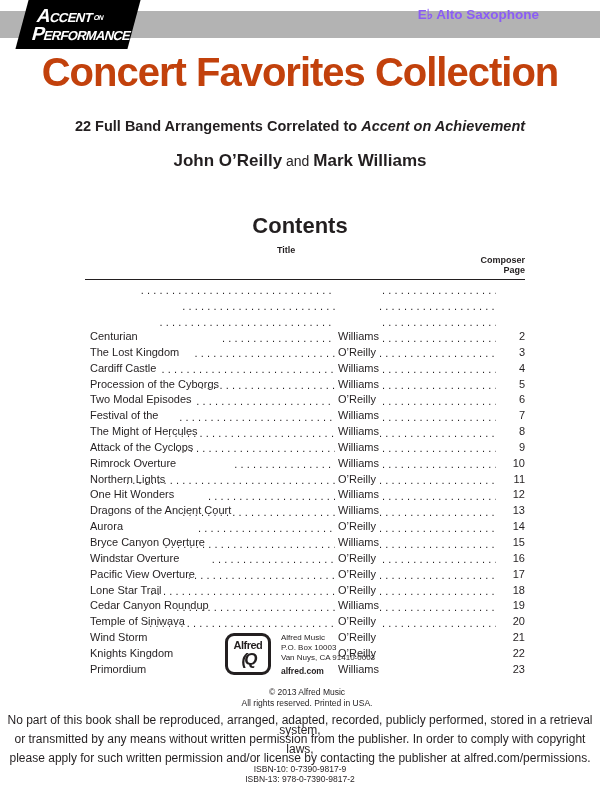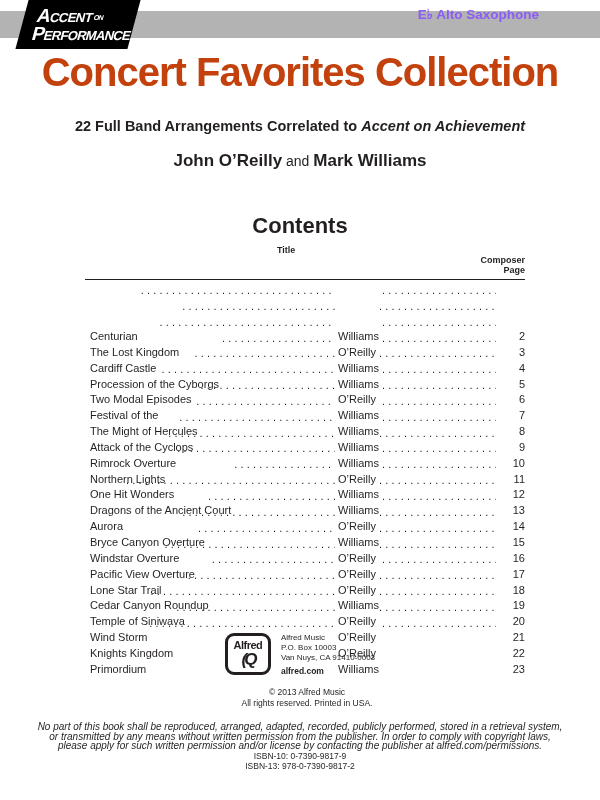--- a/index.html
+++ b/index.html
@@ -105,21 +105,21 @@
     width:40px;height:36px;
     border:3px solid #231f20;border-radius:9px;
     display:flex;flex-direction:column;align-items:center;justify-content:center;
     flex:none;
   }
   .alfred-name{font-size:11px;font-weight:bold;line-height:11px;letter-spacing:-0.5px;}
   .alfred-mark{font-size:17px;font-weight:bold;line-height:17px;letter-spacing:-3px;font-style:italic;}
   .address{font-size:8px;line-height:10px;}
   .website{font-weight:bold;margin-top:3px;font-size:8.5px;}
   .copyright{margin-top:11px;font-size:8.5px;line-height:10.5px;text-align:center;padding-left:14px;}
-  .legal{margin-top:14px;font-size:10px;line-height:9.6px;font-style:italic;text-align:center;}
+  .legal{margin-top:8px;font-size:12px;line-height:9.6px;text-align:center;}
   .isbn{font-size:8.5px;line-height:10px;text-align:center;}
 </style>
 </head>
 <body>
 
 <div class="page">
 
   <div class="graybar"></div>
   <div class="instrument">E♭ Alto Saxophone</div>
   <div class="brand">

